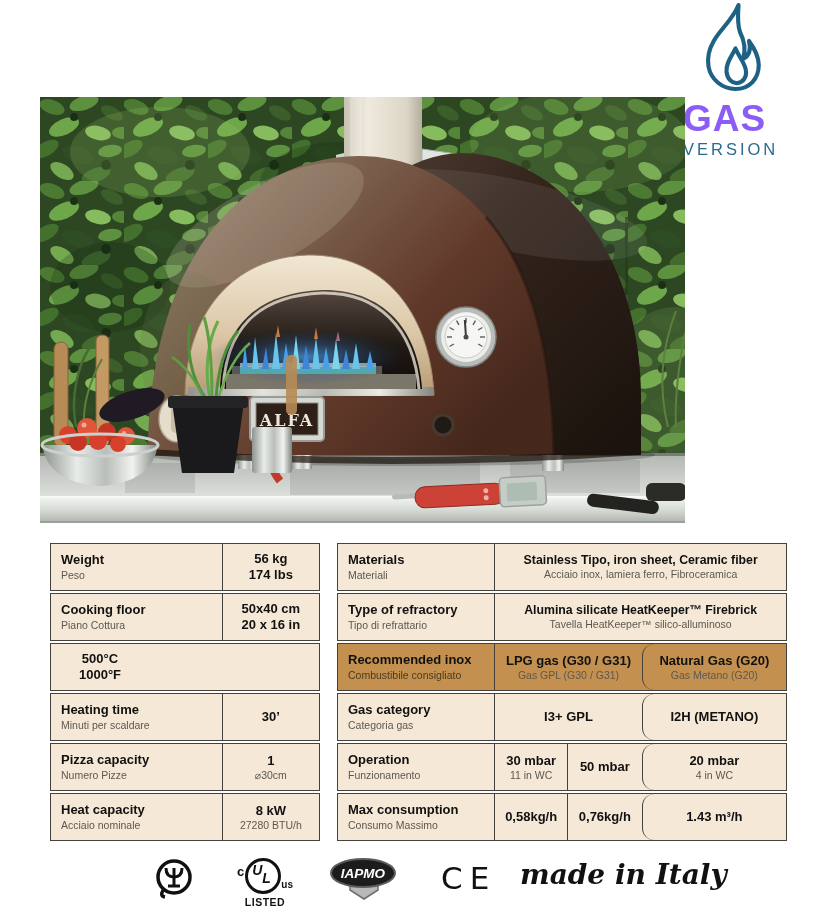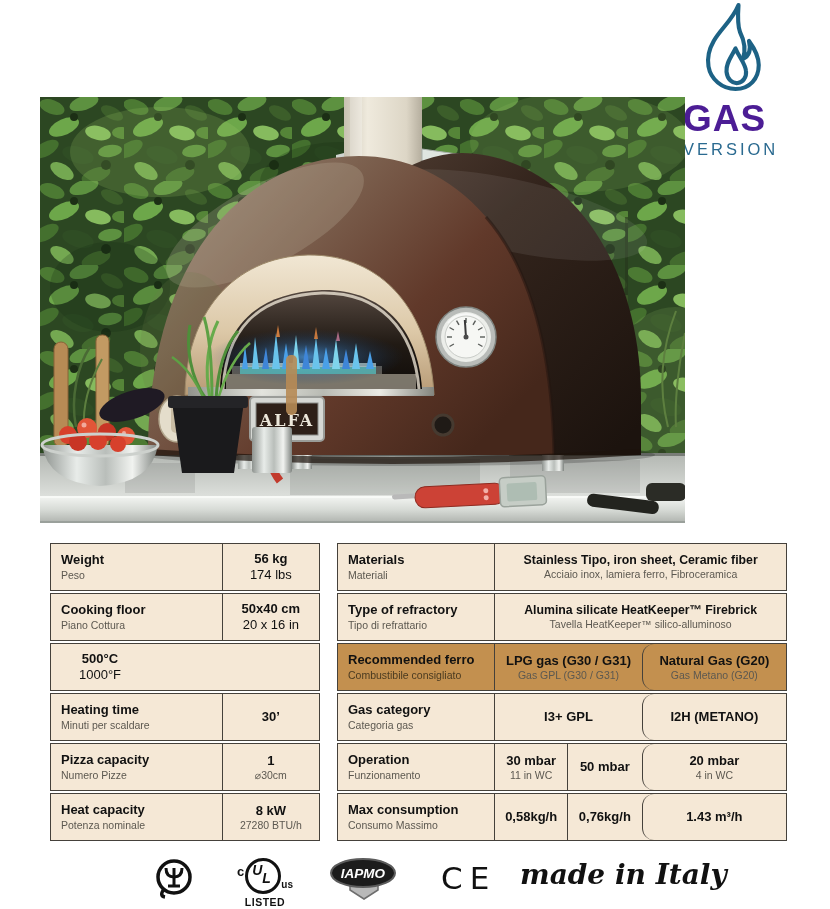--- a/index.html
+++ b/index.html
@@ -2,42 +2,42 @@
 <html><head>
 <meta charset="utf-8">
 <style>
   html,body{margin:0;padding:0;background:#fff;}
   .page{position:relative;width:830px;height:909px;background:#ffffff;overflow:hidden;
         font-family:"Liberation Sans",sans-serif;color:#111;}
 
   
   .gas-logo{position:absolute;left:683px;top:2px;width:120px;}
   .gas-logo .flame{display:block;margin-left:10px;}
-  .gas-title{font-size:37px;font-weight:bold;letter-spacing:1px;color:#4c1d95;line-height:1;margin-top:2px;}
+  .gas-title{font-size:37px;font-weight:bold;letter-spacing:1px;color:#8b5cf6;line-height:1;margin-top:2px;}
   .gas-sub{font-size:16.5px;font-weight:normal;letter-spacing:3px;color:#2a6a90;margin-top:3px;}
 
   
   .photo{position:absolute;left:40px;top:97px;width:645px;height:426px;}
 
   
   .spec-table{position:absolute;top:543px;display:flex;flex-direction:column;gap:2px;}
   .spec-table.left{left:50px;width:270px;}
   .spec-table.right{left:337px;width:450px;}
   .row{display:flex;height:48px;border:1px solid #45413b;background:#f5e8d6;box-sizing:border-box;}
   .row.tan{background:#c3904f;}
   .cell{display:flex;flex-direction:column;justify-content:center;box-sizing:border-box;border-left:1px solid #45413b;}
   .cell:first-child{border-left:none;}
   .label-cell{padding-left:10px;align-items:flex-start;}
   .value-cell{align-items:center;text-align:center;padding:12px 3px;}
   .lbl{font-size:13px;font-weight:bold;line-height:1.15;}
   .sub{font-size:10.5px;color:#5c5850;line-height:1.15;margin-top:1px;}
   .row.tan .sub{color:#4a3a20;}
   .val{font-size:13px;font-weight:bold;line-height:1.2;}
   .subval{font-size:10.5px;color:#5c5850;line-height:1.2;}
-  .subval.boldsub{font-size:13px;font-weight:normal;color:#111;}
+  .subval.boldsub{font-size:13px;font-weight:bold;color:#111;}
   
   .left .label-cell{width:172px;}
   .left .value-cell{width:98px;}
   
   .right .label-cell{width:157px;}
   .right .c1{width:73px;align-items:center;}
   .right .c2{width:75px;}
   .right .c3{width:145px;border-radius:12px;}
   .right .c12{width:148px;}
   .right .c123{width:293px;}
@@ -347,21 +347,21 @@
           <span class="sub">Numero Pizze</span>
         </div>
       <div class="cell value-cell">
           <span class="val">1</span>
           <span class="subval">⌀30cm</span>
         </div>
     </div>
     <div class="row">
       <div class="cell label-cell">
           <span class="lbl">Heat capacity</span>
-          <span class="sub">Potenza nominale</span>
+          <span class="sub">Acciaio nominale</span>
         </div>
       <div class="cell value-cell">
           <span class="val">8 kW</span>
           <span class="subval">27280 BTU/h</span>
         </div>
     </div>
   </div>
 
   <div class="spec-table right">
     <div class="row wide">
@@ -379,21 +379,21 @@
           <span class="lbl">Type of refractory</span>
           <span class="sub">Tipo di refrattario</span>
         </div>
       <div class="cell value-cell c123">
           <span class="val">Alumina silicate HeatKeeper™ Firebrick</span>
           <span class="subval">Tavella HeatKeeper™ silico-alluminoso</span>
         </div>
     </div>
     <div class="row tan">
       <div class="cell label-cell">
-          <span class="lbl">Recommended ferro</span>
+          <span class="lbl">Recommended inox</span>
           <span class="sub">Combustibile consigliato</span>
         </div>
       <div class="cell value-cell c12">
           <span class="val">LPG gas (G30 / G31)</span>
           <span class="subval">Gas GPL (G30 / G31)</span>
         </div>
       <div class="cell value-cell c3">
           <span class="val">Natural Gas (G20)</span>
           <span class="subval">Gas Metano (G20)</span>
         </div>

